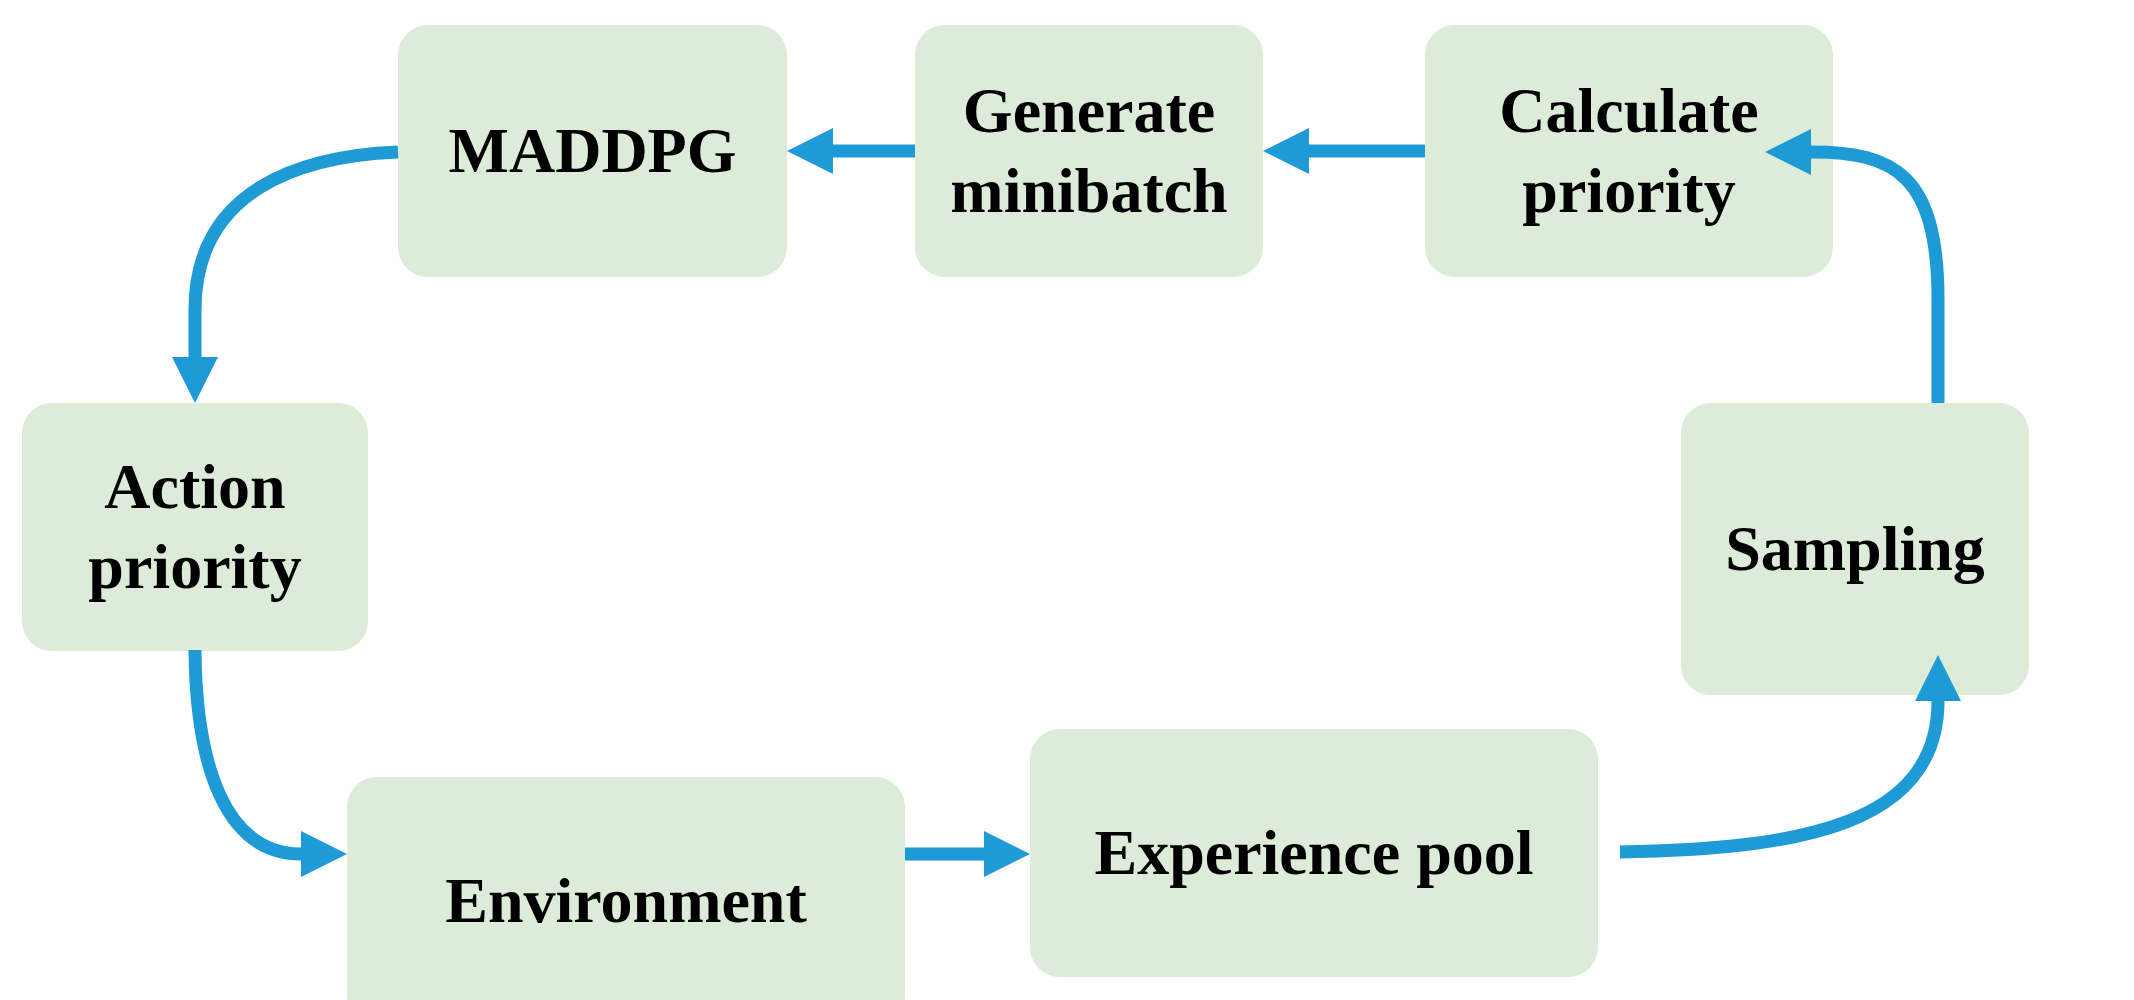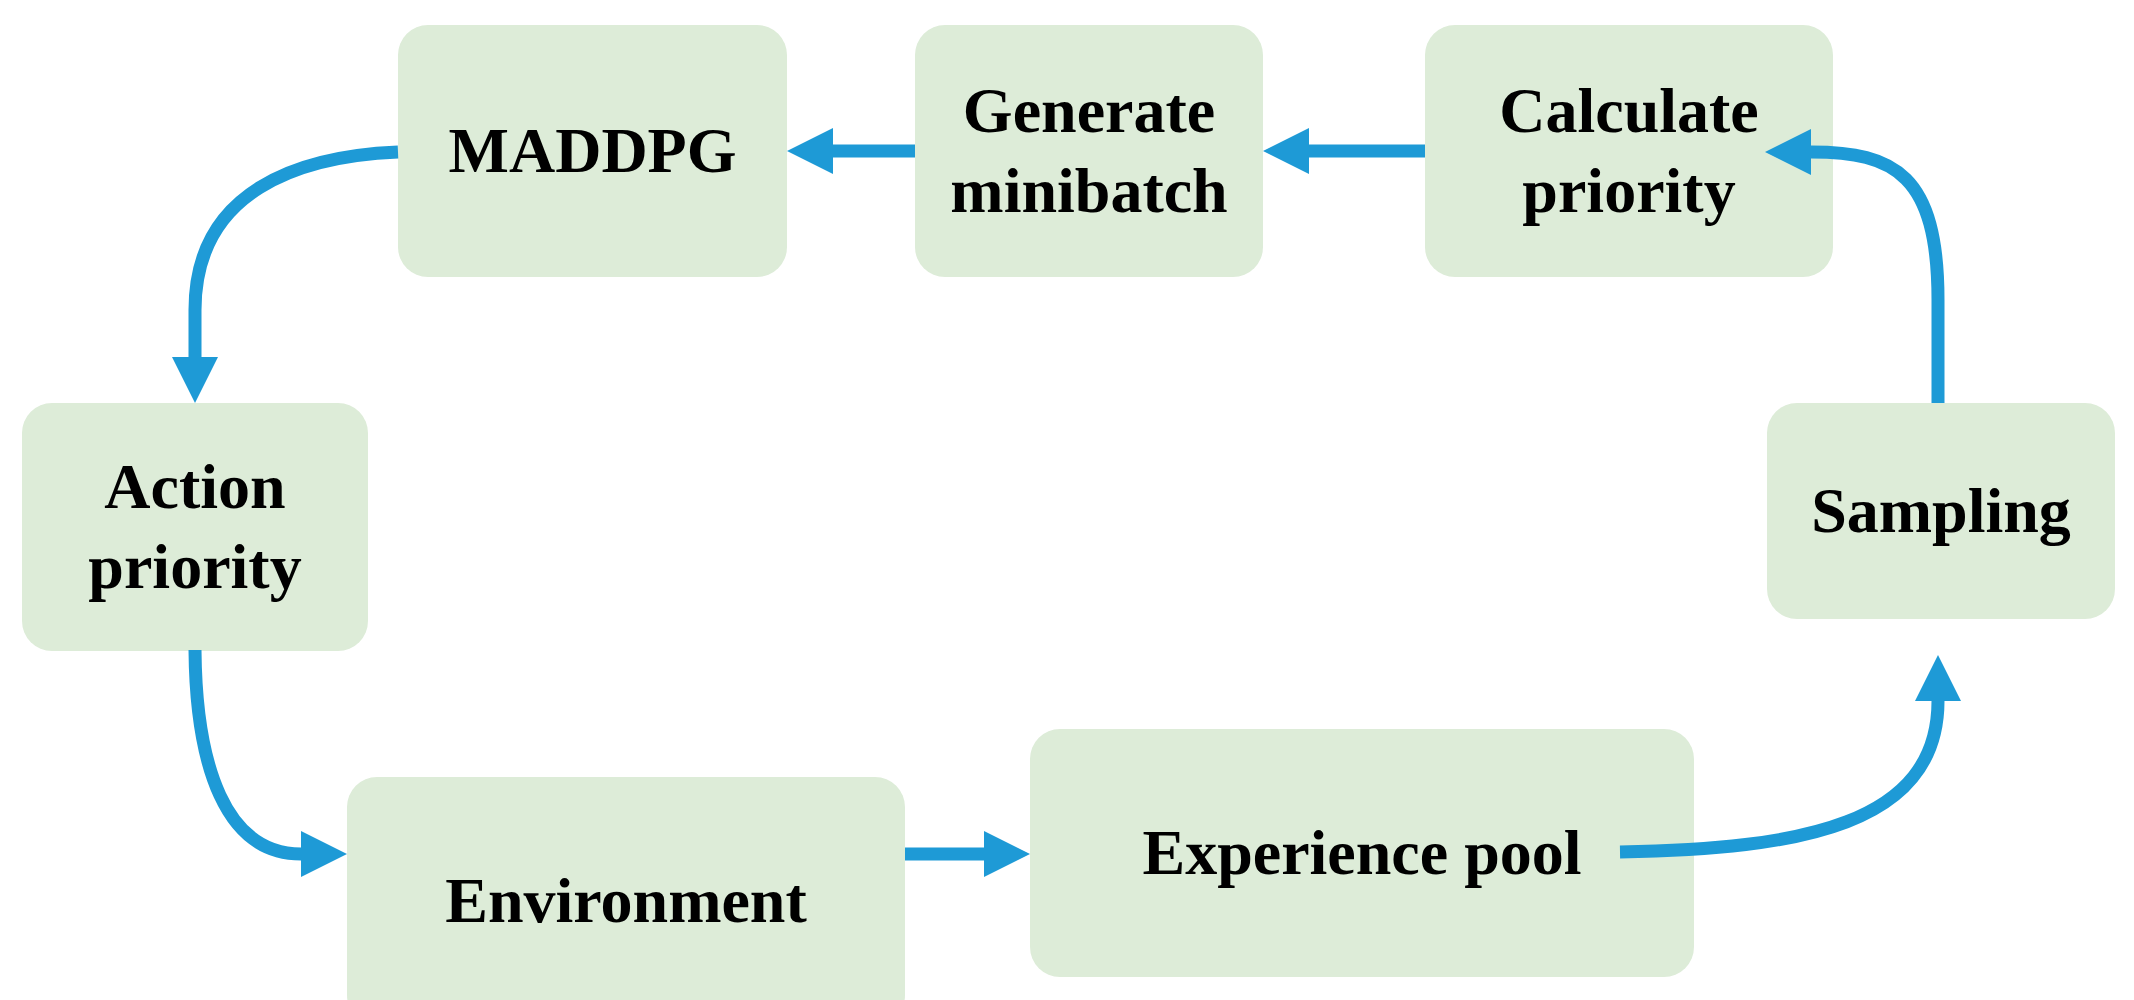--- a/index.html
+++ b/index.html
@@ -29,23 +29,23 @@
     font-size:64px;
     line-height:80px;
     padding:0 6px;
     box-sizing:border-box;
   }
   
   #node-maddpg            {left:398px;  top:25px;  width:389px; height:252px;}
   #node-generate-minibatch{left:915px;  top:25px;  width:348px; height:252px;justify-content:center;}
   #node-calculate-priority{left:1425px; top:25px;  width:408px; height:252px;}
   #node-action-selection  {left:22px;   top:403px; width:346px; height:248px;}
-  #node-sampling          {left:1767px; top:403px; width:348px; height:216px;}
+  #node-sampling          {left:1681px; top:403px; width:348px; height:292px;}
   #node-environment       {left:347px;  top:729px; width:558px; height:248px;margin-top:48px;}
-  #node-experience-pool   {left:1030px; top:729px; width:664px; height:248px;}
+  #node-experience-pool   {left:1030px; top:729px; width:568px; height:248px;}
 
   #edges{position:absolute;left:0;top:0;width:2134px;height:1000px;pointer-events:none;}
   .edge-shaft{fill:none;stroke:var(--arrow);stroke-width:13;stroke-linecap:butt;}
   .edge-head{fill:var(--arrow);stroke:none;}
 </style>
 </head>
 <body>
 
 <div id="canvas">
 

